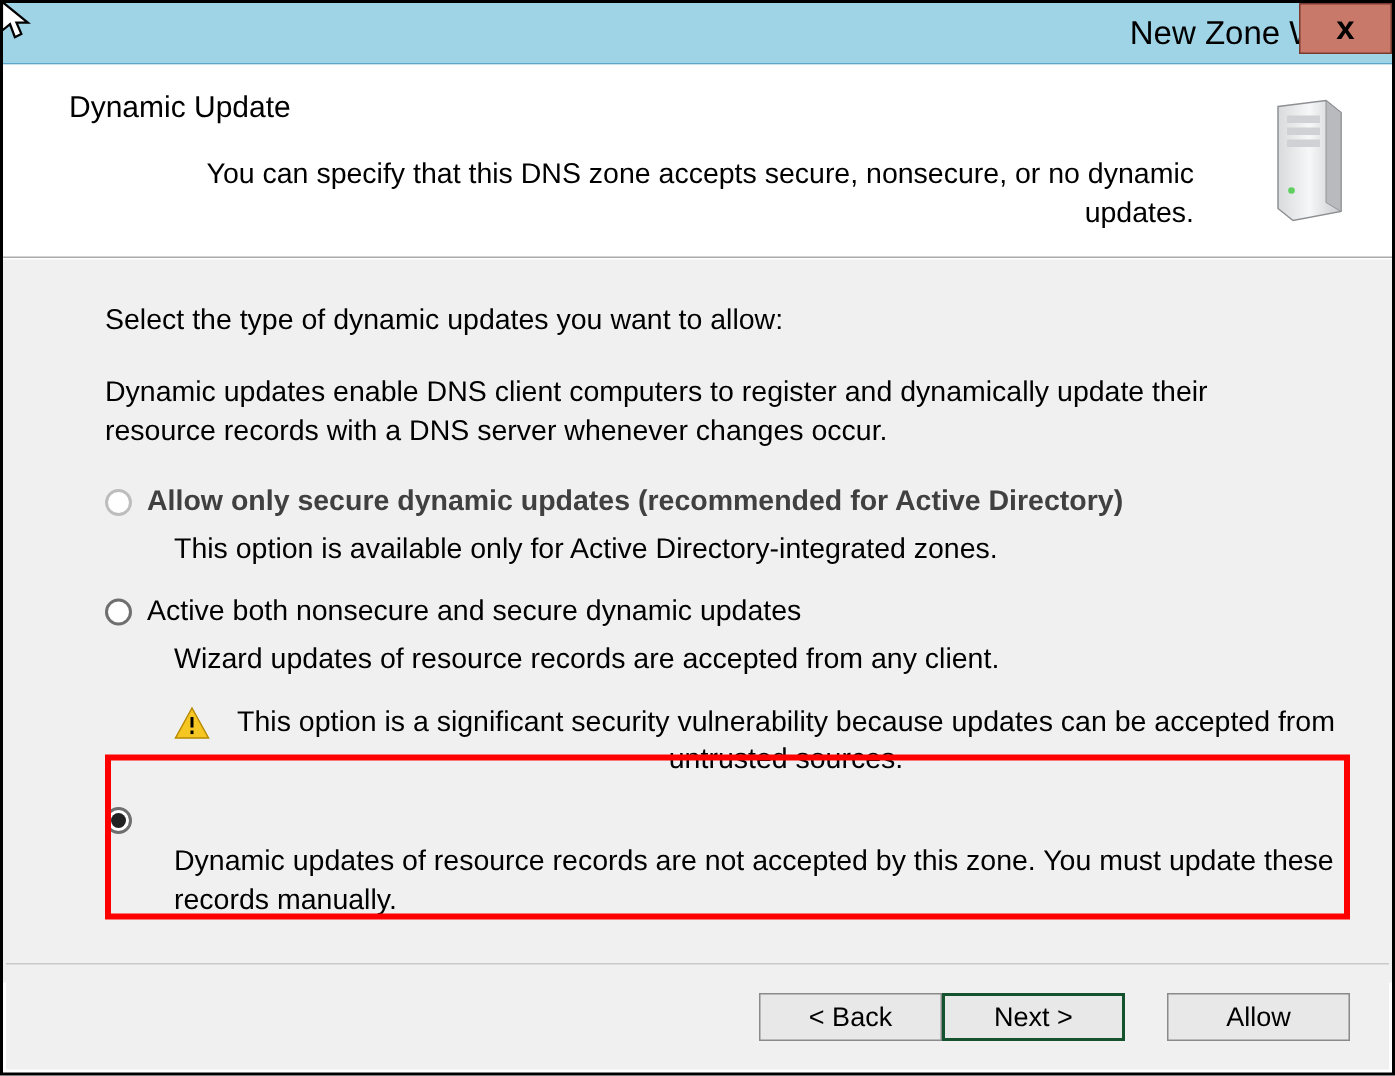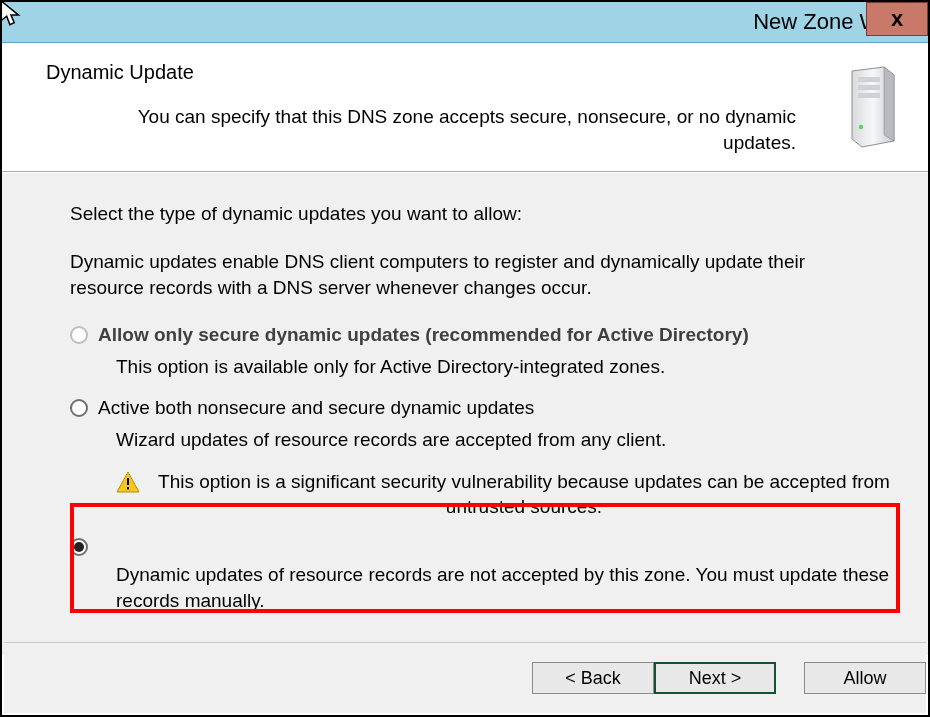--- a/index.html
+++ b/index.html
@@ -156,20 +156,21 @@
   }
   .footer {
     position: absolute;
     left: 2px; right: 2px; bottom: 2px;
     height: 70px;
     background: #f0f0f0;
     border-top: 1px solid #c9c9c9;
     display: flex;
     align-items: center;
     justify-content: flex-end;
+    padding-right: 26px;
     gap: 0;
   }
   .btn {
     height: 32px;
     min-width: 122px;
     padding: 0 14px;
     background: #e8e8e8;
     border: 1px solid #8a8a8a;
     font-size: 18px;
     font-family: inherit;

